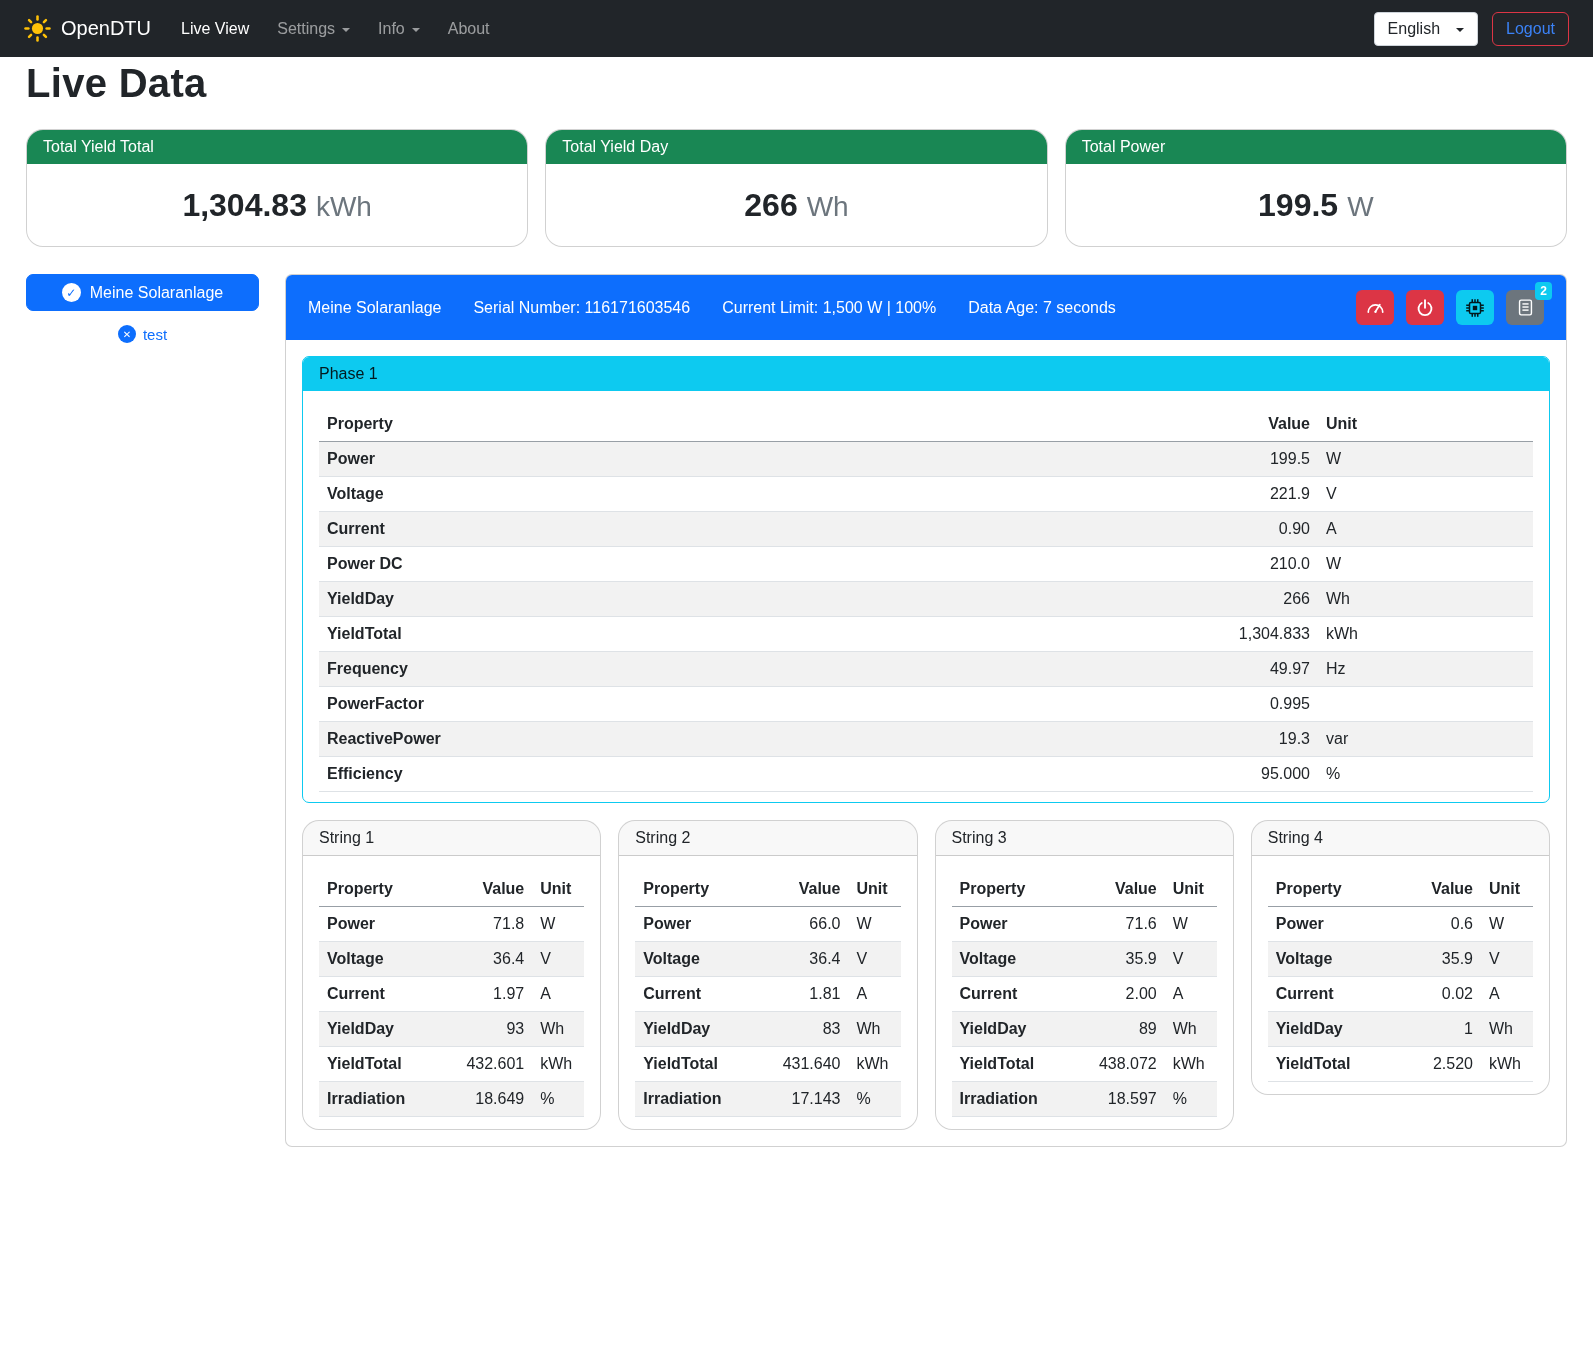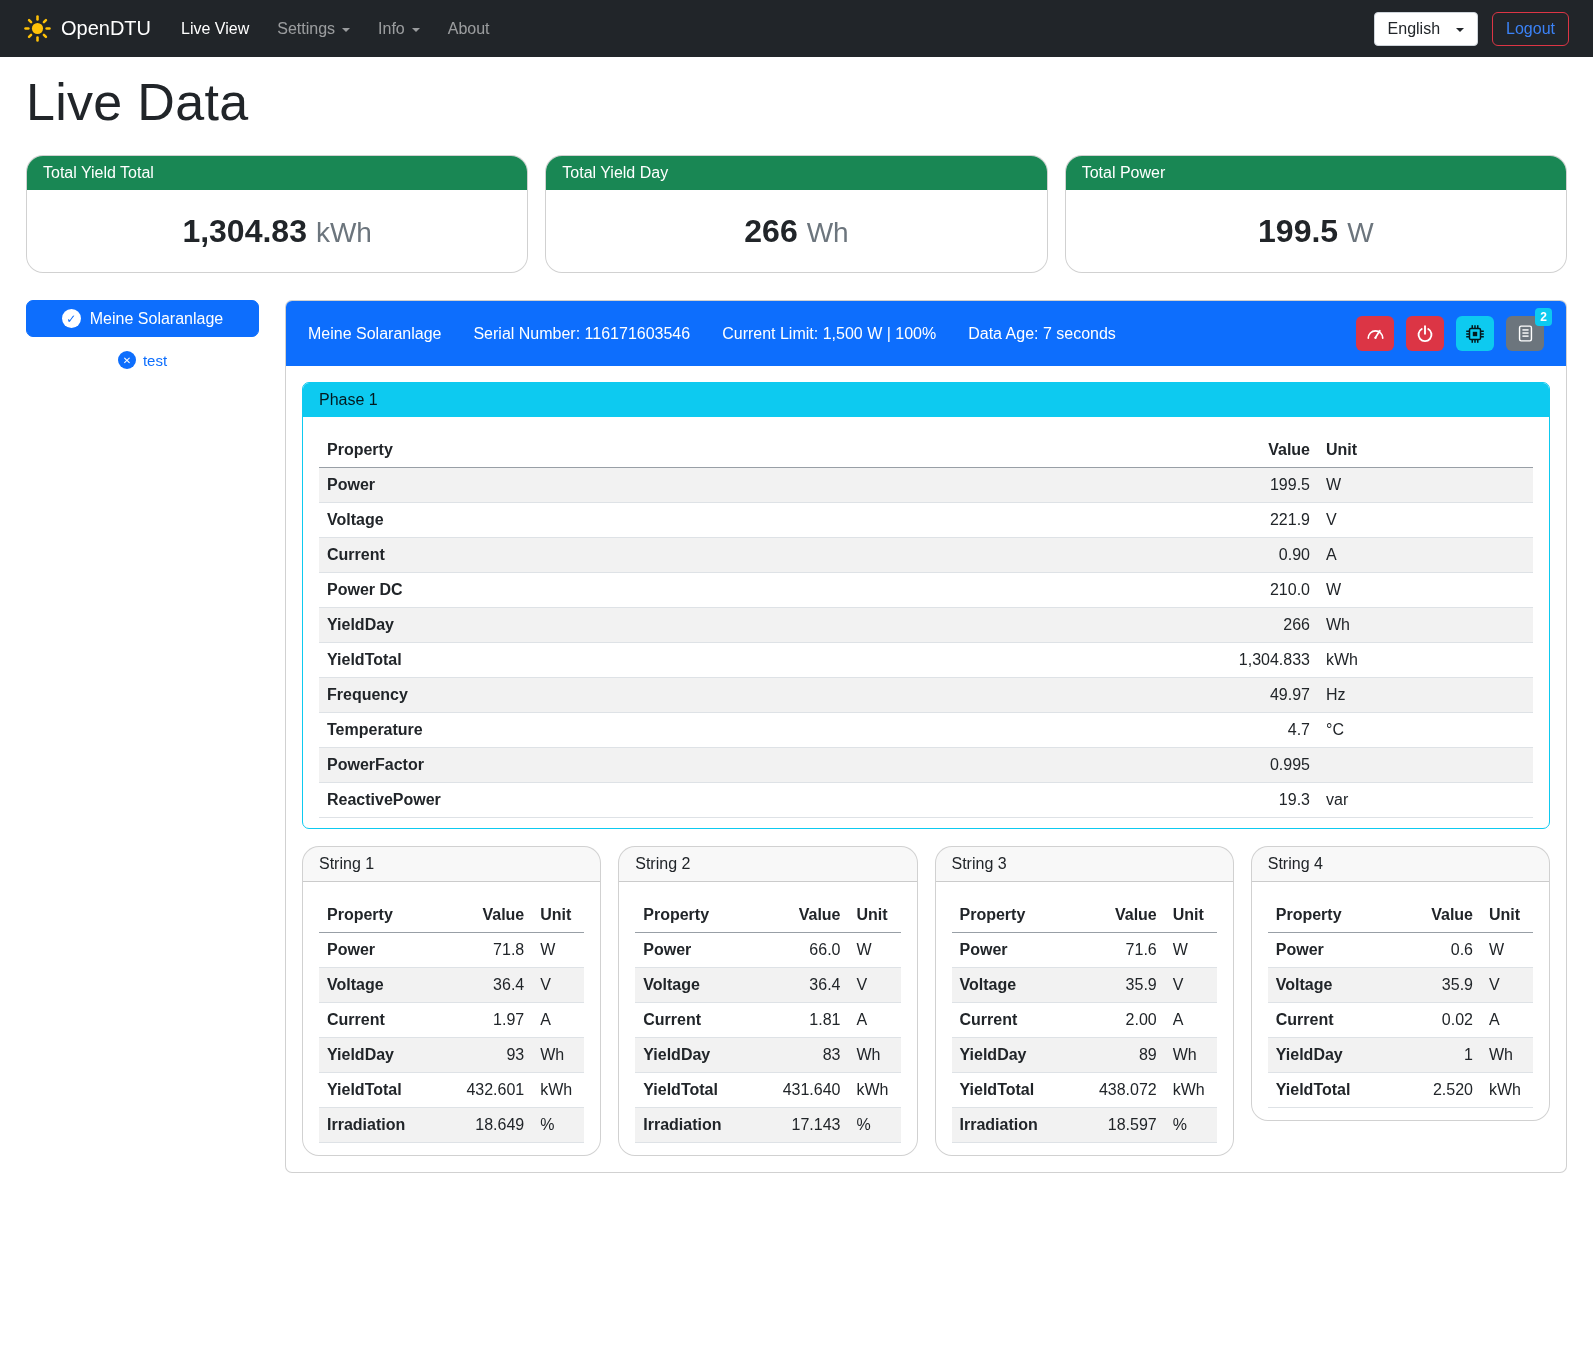--- a/index.html
+++ b/index.html
@@ -19,21 +19,21 @@
   .nav-links { display:flex; align-items:center; margin-left:16px; }
   .nav-link { color:rgba(255,255,255,.55); padding:8px 14px; cursor:pointer; display:flex; align-items:center; gap:7px; }
   .nav-link.active { color:#fff; }
   .caret { width:0; height:0; border-left:4px solid transparent; border-right:4px solid transparent; border-top:4.5px solid currentColor; display:inline-block; margin-top:2px; }
   .nav-right { margin-left:auto; display:flex; align-items:center; gap:14px; }
   .lang-select { background:#fff; color:#212529; border:1px solid #ced4da; border-radius:4px; padding:7px 13px; display:flex; align-items:center; gap:16px; cursor:pointer; }
   .logout-btn { background:transparent; border:1px solid #dc3545; color:#3b82f6; border-radius:6px; padding:7px 13px; font-size:16px; font-family:inherit; cursor:pointer; }
 
   
   .container { padding:0 26px; }
-  .page-title { font-size:52px; font-weight:400; margin:15px 0 23px; letter-spacing:.3px; }
+  .page-title { font-size:40px; font-weight:700; margin:4px 0 23px; letter-spacing:.3px; }
 
   .summary-row { display:grid; grid-template-columns:repeat(3,1fr); gap:17px; }
   .card { background:#fff; border:1px solid rgba(0,0,0,.18); border-radius:17px; overflow:hidden; }
   .summary-card .card-header { background:#198754; color:#fff; padding:8px 16px; }
   .summary-body { padding:22px 16px; text-align:center; font-size:32px; line-height:1.2; }
   .summary-value { font-weight:700; color:#212529; }
   .summary-unit { color:#6c757d; margin-left:9px; font-size:28px; font-weight:500; }
 
   
   .content-row { display:flex; gap:26px; margin-top:27px; align-items:flex-start; padding-bottom:30px; }
@@ -268,33 +268,33 @@
                   <td class="prop">YieldTotal</td>
                   <td class="val">1,304.833</td>
                   <td class="unit">kWh</td>
                 </tr>
                   <tr>
                   <td class="prop">Frequency</td>
                   <td class="val">49.97</td>
                   <td class="unit">Hz</td>
                 </tr>
                   <tr>
-                  <td class="prop">Temperature</td>
-                  <td class="val">4.7</td>
-                  <td class="unit">°C</td>
-                </tr>
-                  <tr>
                   <td class="prop">PowerFactor</td>
                   <td class="val">0.995</td>
                   <td class="unit"></td>
                 </tr>
                   <tr>
                   <td class="prop">ReactivePower</td>
                   <td class="val">19.3</td>
                   <td class="unit">var</td>
+                </tr>
+                  <tr>
+                  <td class="prop">Efficiency</td>
+                  <td class="val">95.000</td>
+                  <td class="unit">%</td>
                 </tr>
                 </tbody>
             </table>
           </div>
         </div>
 
         <div class="strings-row">
 
           <div class="card">
             <div class="string-header">String 1</div>

